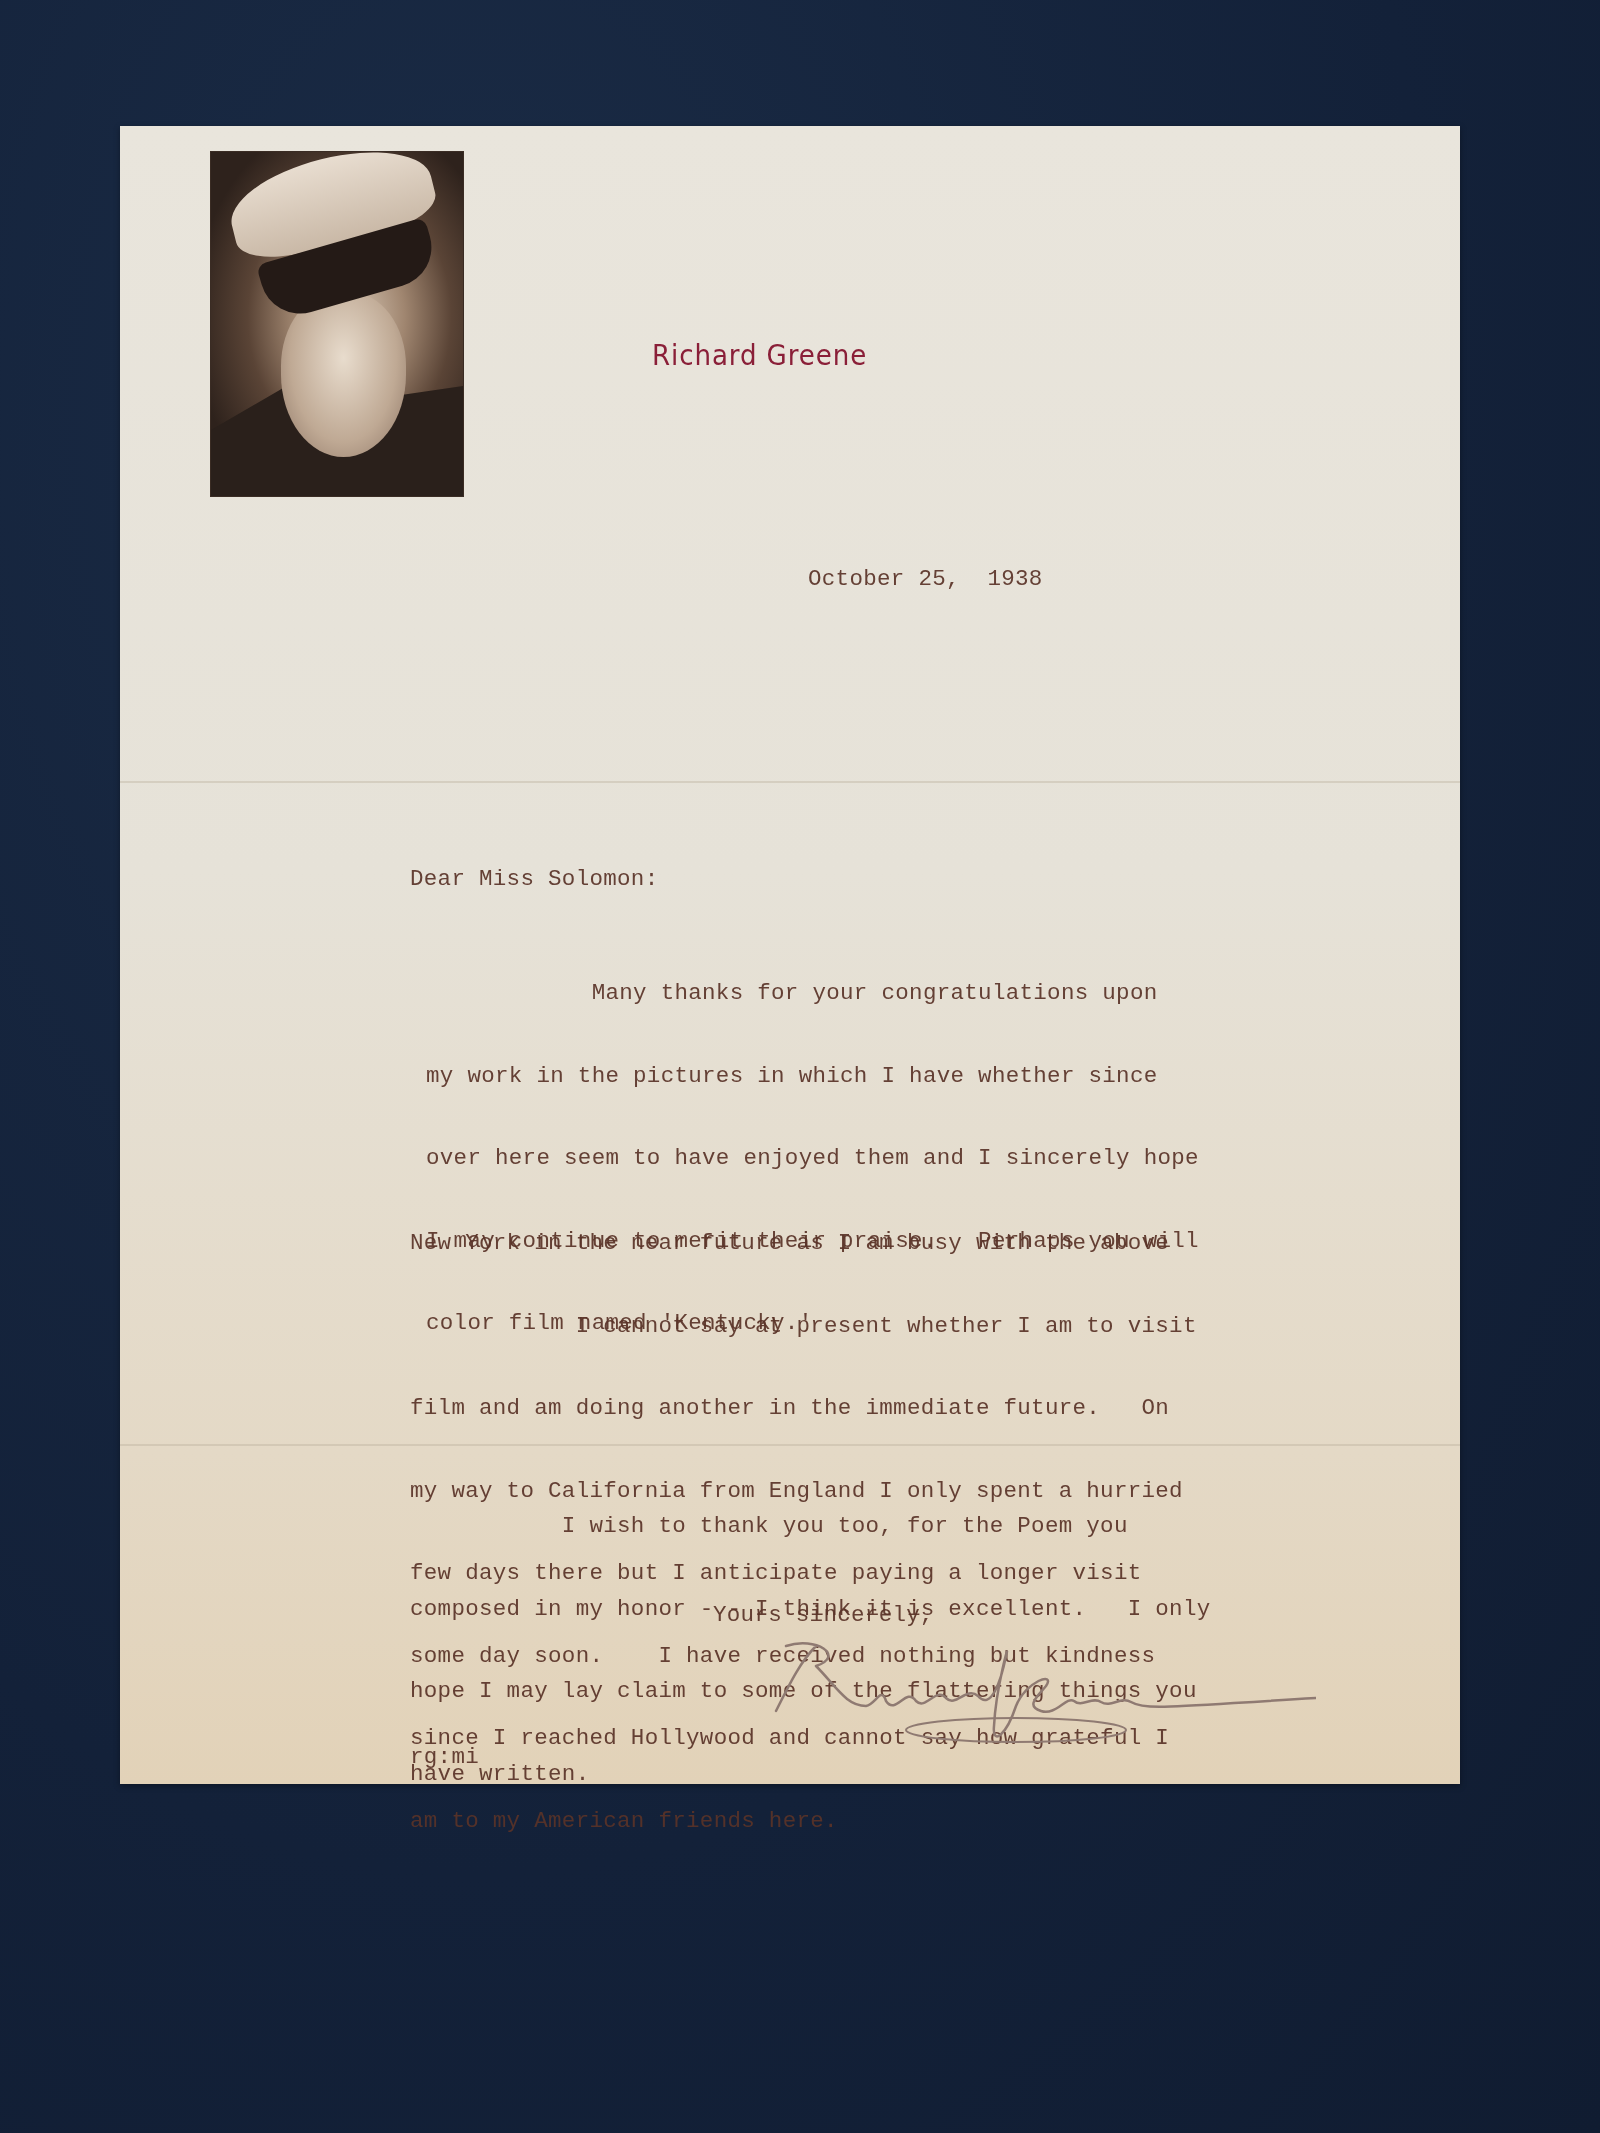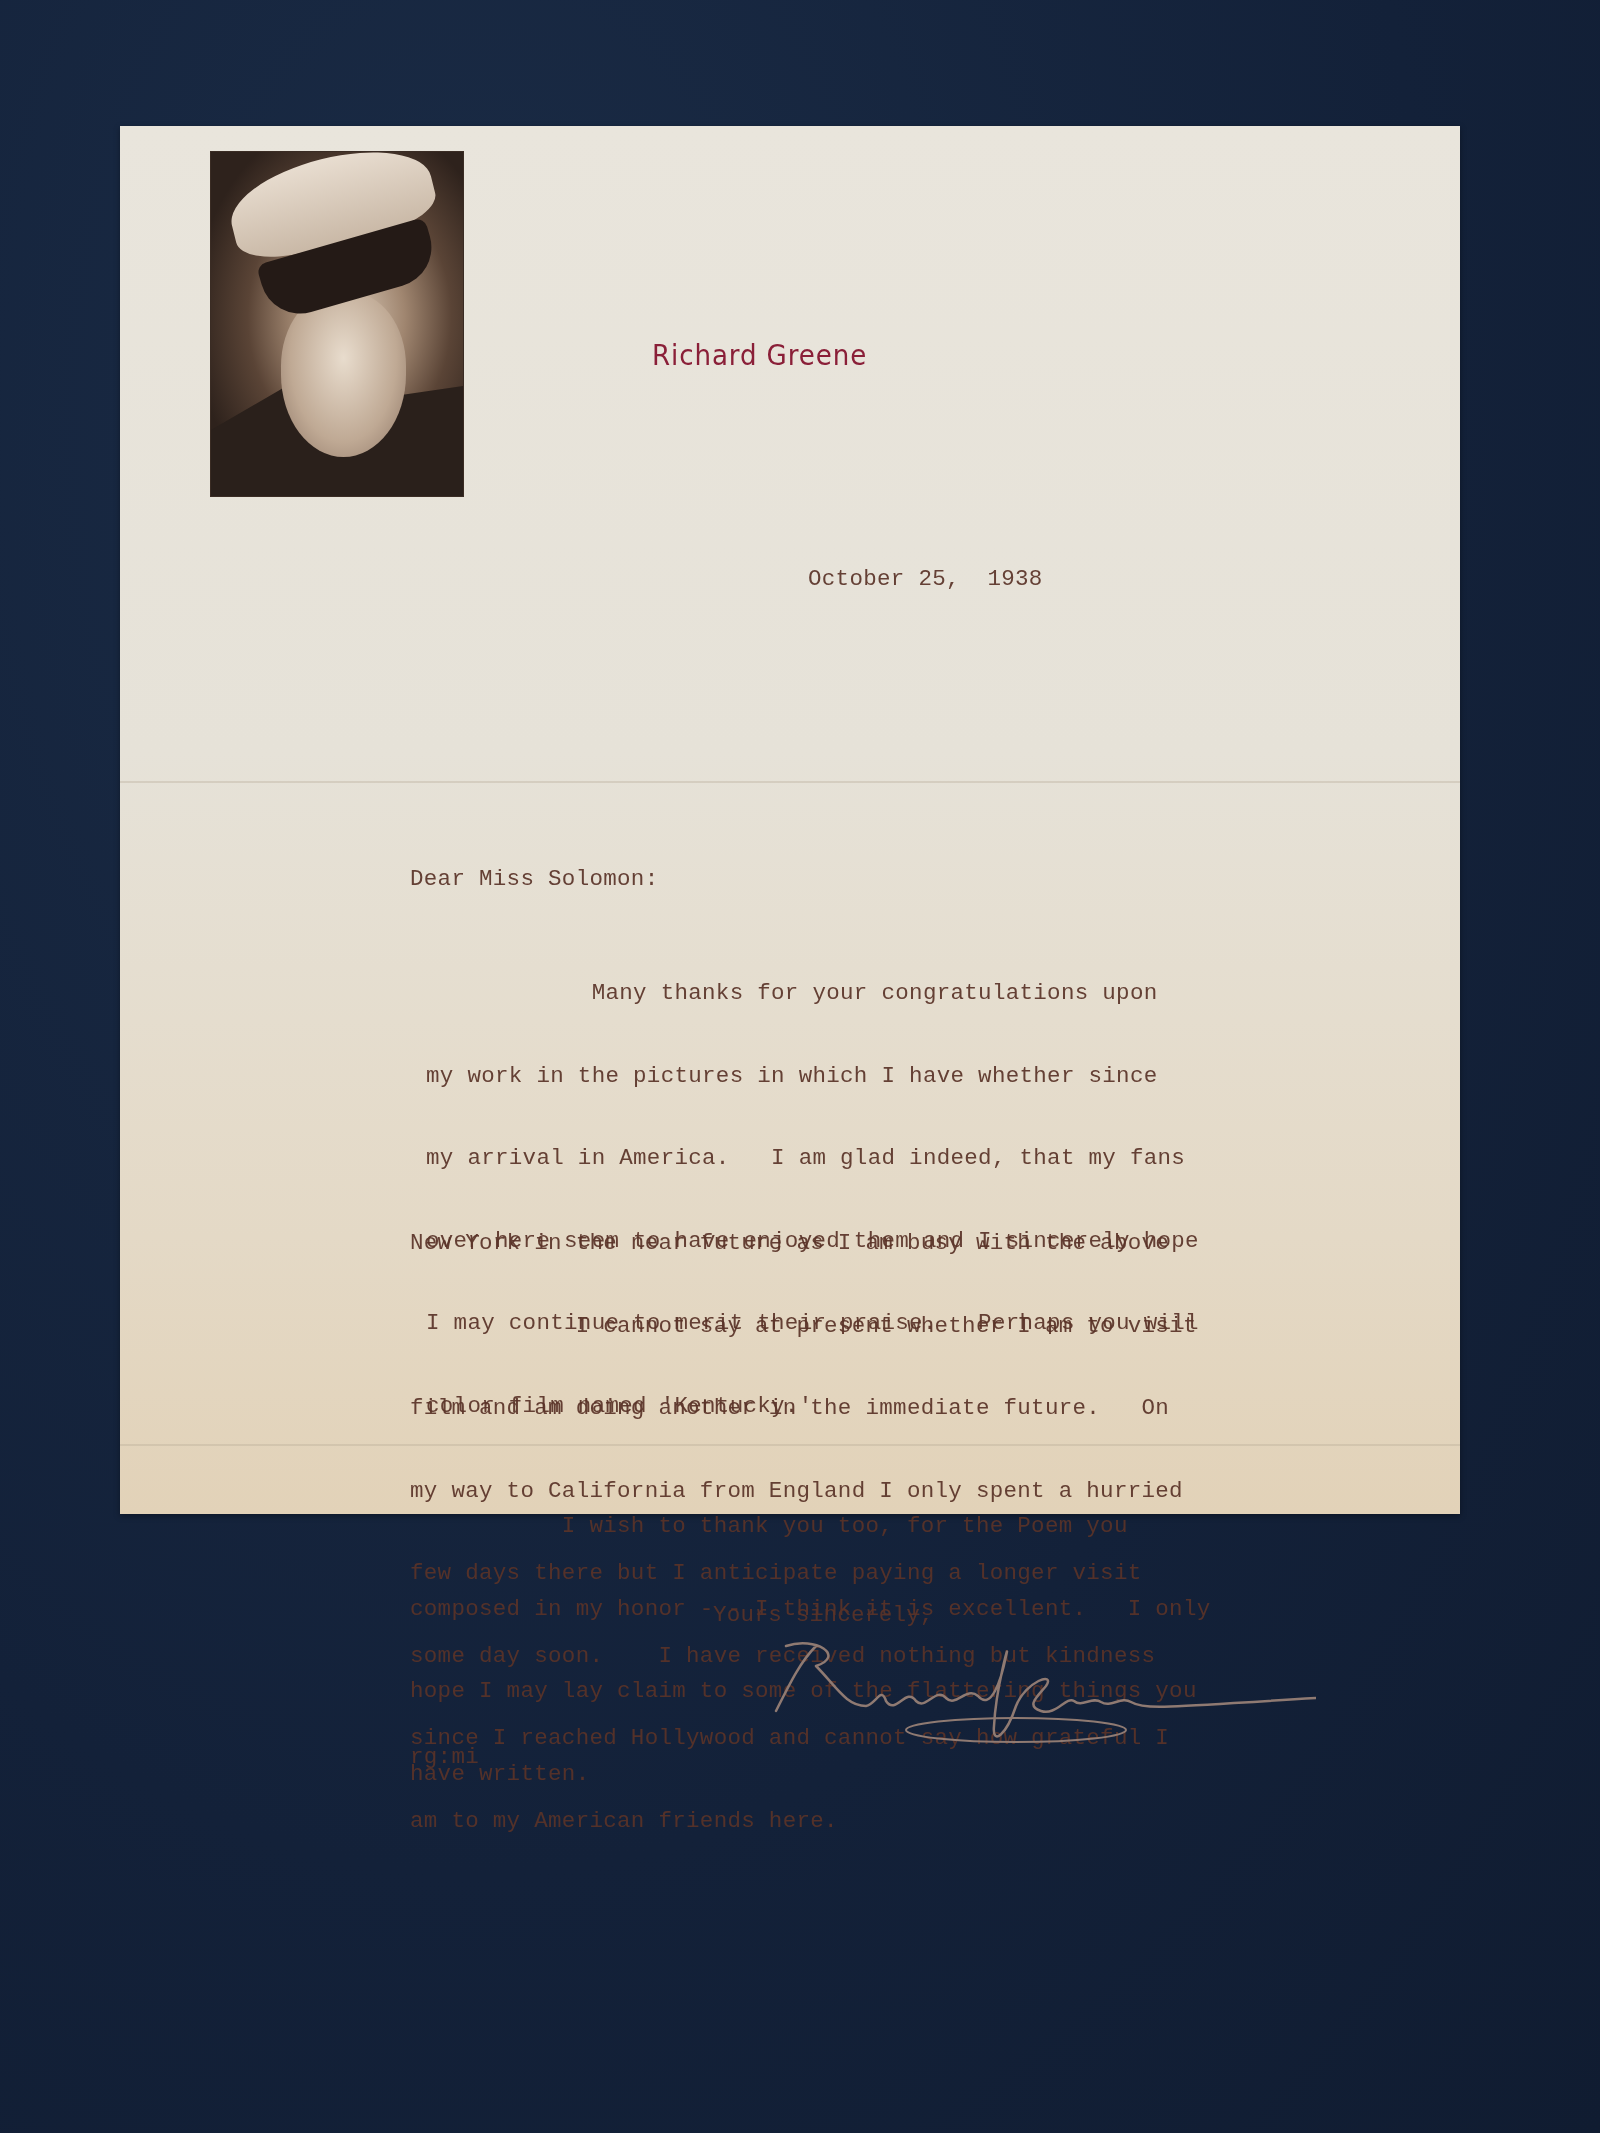--- a/index.html
+++ b/index.html
@@ -1,18 +1,18 @@
 <!DOCTYPE html>
 <html><head>
 <meta charset="utf-8">
 <style>
   html,body{margin:0;padding:0;}
   body{width:1600px;height:2133px;background:#14233a;position:relative;overflow:hidden;
     background-image:radial-gradient(ellipse at 30% 20%, #1a2b45 0%, #132139 60%, #101c31 100%);}
-  .paper{position:absolute;left:120px;top:126px;width:1340px;height:1388px;
+  .paper{position:absolute;left:120px;top:126px;width:1340px;height:1658px;
     background:linear-gradient(180deg,#e9e5dc 0%,#e6e2d8 45%,#e4d9c6 80%,#e2d2b8 100%);
     box-shadow:0 2px 6px rgba(0,0,0,.35);}
   .fold{position:absolute;left:0;right:0;height:2px;background:rgba(180,170,150,.35);}
   .photo{position:absolute;left:90px;top:25px;width:252px;height:344px;
     background:radial-gradient(ellipse at 55% 48%,#d8c8b6 0%,#a08670 28%,#5a4436 52%,#2e221c 80%);
     border:1px solid #3a2c24;}
   .cap{position:absolute;left:18px;top:6px;width:205px;height:86px;border-radius:50% 50% 30% 30%;
     background:linear-gradient(180deg,#e8ddd0,#c9b8a6);transform:rotate(-14deg);}
   .visor{position:absolute;left:50px;top:88px;width:175px;height:60px;border-radius:10px 10px 40px 40px;
     background:#241a16;transform:rotate(-16deg);}
@@ -44,21 +44,20 @@
   <div class="letterhead">Richard Greene</div>
 
   <div class="type" style="left:688px;top:440px">October 25,  1938</div>
 
 
   <div class="type" style="left:290px;top:740px">Dear Miss Solomon:</div>
 
   <div class="type" style="left:306px;top:800px">
     <span class="line">            Many thanks for your congratulations upon</span>
     <span class="line">my work in the pictures in which I have whether since</span>
-    <span class="line">my arrival in America.   I am glad indeed, that my fans</span>
     <span class="line">over here seem to have enjoyed them and I sincerely hope</span>
     <span class="line">I may continue to merit their praise.   Perhaps you will</span>
     <span class="line">color film named 'Kentucky.'</span>
   </div>
 
   <div class="type" style="left:290px;top:1050px">
     <span class="line">New York in the near future as I am busy with the above</span>
     <span class="line">            I cannot say at present whether I am to visit</span>
     <span class="line">film and am doing another in the immediate future.   On</span>
     <span class="line">my way to California from England I only spent a hurried</span>

